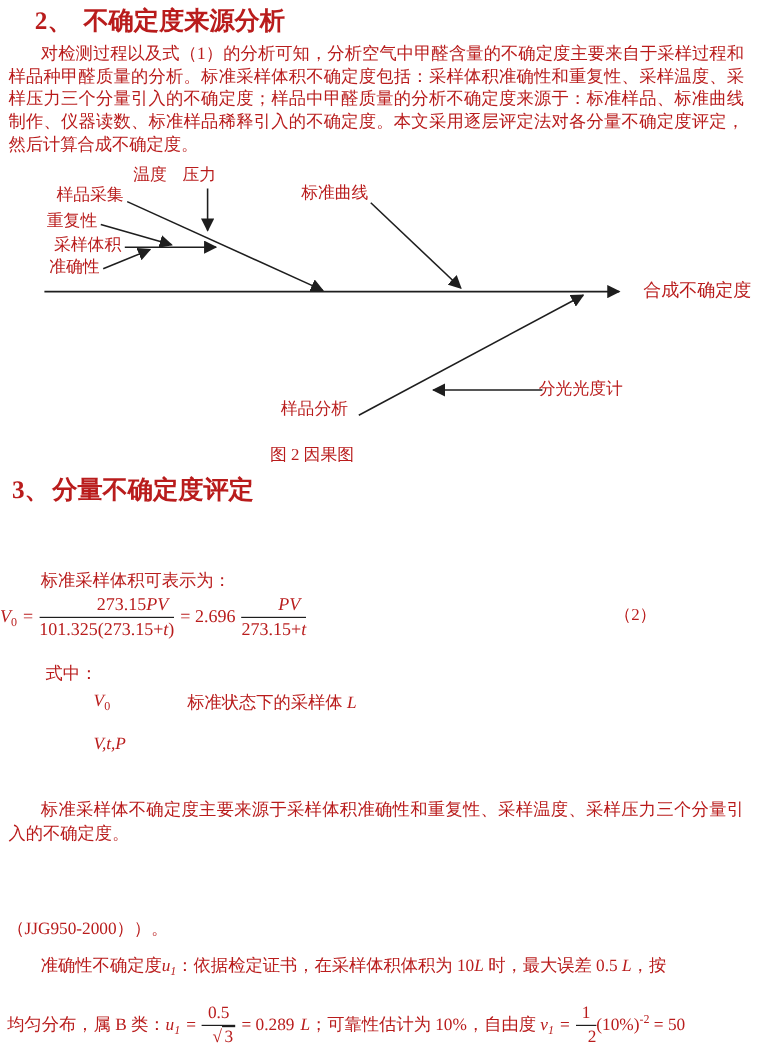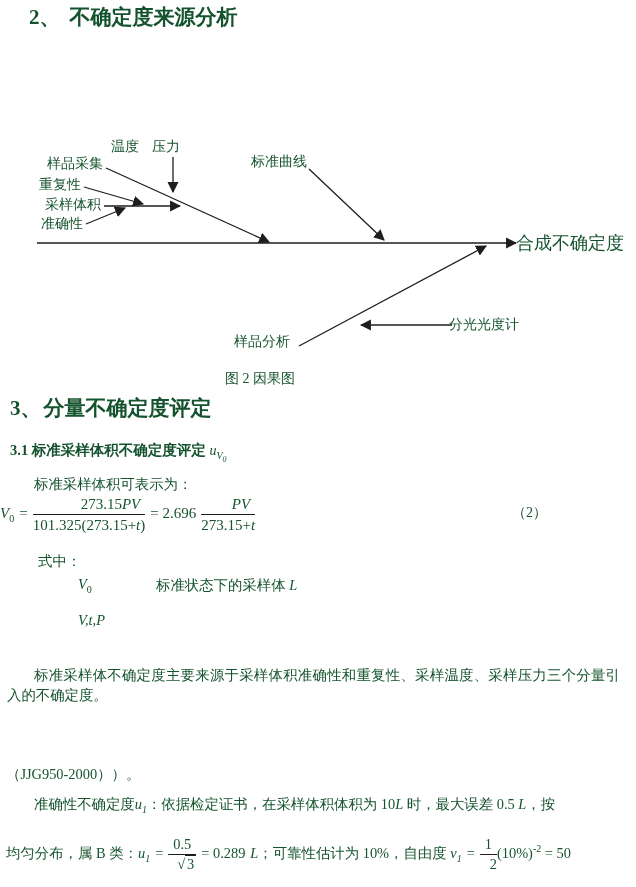--- a/index.html
+++ b/index.html
@@ -1,17 +1,17 @@
 <!DOCTYPE html>
 <html><head>
 <meta charset="utf-8">
 <style>
   html,body{margin:0;padding:0;background:#e9e9e9;}
   .page{position:relative;width:636px;height:887px;background:#ffffff;
-        font-family:"Liberation Serif","DejaVu Serif",serif;color:#14532d;overflow:hidden;}
+        font-family:"Liberation Serif","DejaVu Serif",serif;color:#b91c1c;overflow:hidden;}
   .abs{position:absolute;}
   .body-text{font-size:14.4px;line-height:19px;text-align:justify;}
   .indent{text-indent:27px;}
   .h-big{font-weight:bold;font-size:21px;line-height:26px;white-space:nowrap;}
   .h-big .hnum{margin-right:9px;}
   .h-sub{font-weight:bold;font-size:14.5px;white-space:nowrap;}
   .h-sub3{font-weight:normal;font-size:14.4px;white-space:nowrap;}
   .mi{font-style:italic;}
   sub{font-size:10px;}
   sub sub{font-size:8px;}
@@ -33,20 +33,21 @@
 </style>
 </head>
 <body>
 
 <div class="page">
 
   <div class="abs h-big" style="left:29px;top:4px;">
     <span class="hnum">2、</span><span>不确定度来源分析</span>
   </div>
 
+  <div class="abs body-text indent" style="left:7px;top:36px;width:613px;">对检测过程以及式（1）的分析可知，分析空气中甲醛含量的不确定度主要来自于采样过程和样品种甲醛质量的分析。标准采样体积不确定度包括：采样体积准确性和重复性、采样温度、采样压力三个分量引入的不确定度；样品中甲醛质量的分析不确定度来源于：标准样品、标准曲线制作、仪器读数、标准样品稀释引入的不确定度。本文采用逐层评定法对各分量不确定度评定，然后计算合成不确定度。</div>
 
   <div class="abs" style="left:0;top:0;width:636px;height:400px;">
     <svg class="abs" style="left:0;top:136px;" width="636" height="232" viewBox="0 0 636 232">
       <defs>
         <marker id="arr" viewBox="0 0 10 10" refX="9" refY="5" markerWidth="8.5" markerHeight="8.5" orient="auto-start-reverse">
           <path d="M0,0 L10,5 L0,10 z" fill="#1e1e1e"></path>
         </marker>
       </defs>
       <line x1="37" y1="107" x2="516" y2="107" marker-end="url(#arr)"></line>
       <line x1="106" y1="32" x2="269" y2="106" marker-end="url(#arr)"></line>
@@ -58,35 +59,31 @@
       <line x1="299" y1="210" x2="486" y2="110" marker-end="url(#arr)"></line>
       <line x1="452" y1="189" x2="361" y2="189" marker-end="url(#arr)"></line>
     </svg>
     <span class="dlabel" style="left:111px;top:139px;">温度</span>
     <span class="dlabel" style="left:152px;top:139px;">压力</span>
     <span class="dlabel" style="left:47px;top:156px;">样品采集</span>
     <span class="dlabel" style="left:39px;top:177px;">重复性</span>
     <span class="dlabel" style="left:45px;top:197px;">采样体积</span>
     <span class="dlabel" style="left:41px;top:216px;">准确性</span>
     <span class="dlabel" style="left:251px;top:154px;">标准曲线</span>
-    <span class="dlabel" style="left:516px;top:236px;font-size:18px;">合成不确定度</span>
+    <span class="dlabel" style="left:536px;top:236px;font-size:15px;">合成不确定度</span>
     <span class="dlabel" style="left:449px;top:317px;">分光光度计</span>
     <span class="dlabel" style="left:234px;top:334px;">样品分析</span>
   </div>
 
   <div class="abs caption" style="left:225px;top:370px;">图 2 因果图</div>
 
   <div class="abs h-big" style="left:10px;top:395px;">
     <span class="hnum" style="margin-right:2px;">3、</span><span>分量不确定度评定</span>
   </div>
 
-  <div class="abs h-sub" style="left:10px;top:441px;">
-    <span>3.1 标准采样体积不确定度评定</span>
-    <span class="mi" style="font-weight:normal;font-size:14px;"><span>u</span><sub><span class="mi">V</span><sub>0</sub></sub></span>
-  </div>
 
   <div class="abs body-text indent" style="left:7px;top:475px;width:613px;">标准采样体积可表示为：</div>
 
   <div class="abs math-row" style="left:0;top:495px;width:636px;box-sizing:border-box;">
     <span class="mi">V</span><sub>0</sub><span class="op">=</span><span class="frac">
         <span class="num"><span>273.15</span><span class="mi">PV</span></span>
         <span class="den"><span>101.325(273.15+</span><span class="mi">t</span><span>)</span></span>
       </span><span class="op">= 2.696</span><span class="frac">
         <span class="num"><span class="mi">PV</span></span>
         <span class="den"><span>273.15+</span><span class="mi">t</span></span>

